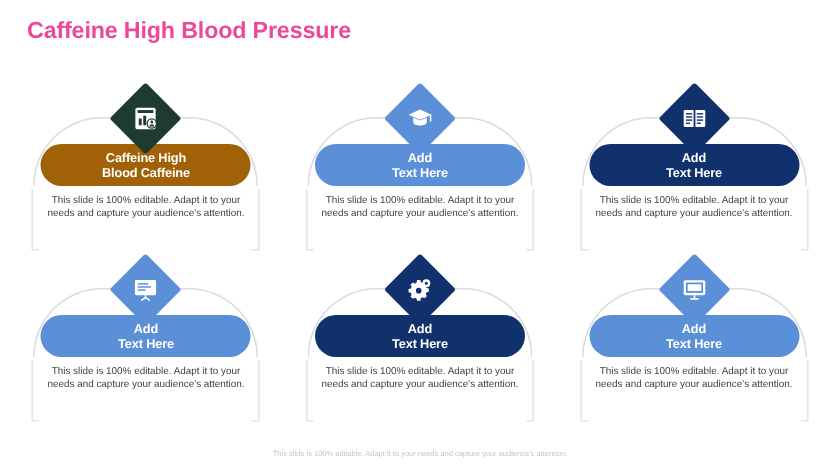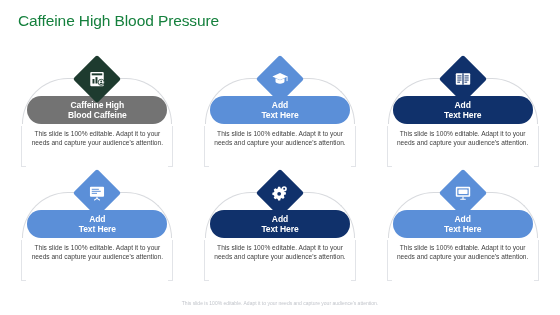--- a/index.html
+++ b/index.html
@@ -14,22 +14,22 @@
     overflow: hidden;
     position: relative;
   }
 
   
   .slide-title {
     position: absolute;
     left: 18px;
     top: 12px;
     font-size: 15.5px;
-    font-weight: normal;
-    color: #15803d;
+    font-weight: bold;
+    color: #ec4899;
     letter-spacing: -0.1px;
     white-space: nowrap;
   }
 
   
   .grid {
     position: absolute;
     left: 8px;
     top: 56px;
     width: 544px;
@@ -166,21 +166,21 @@
             <rect x="3" y="2.5" width="18" height="19" rx="1.6" fill="#fff"></rect>
             <rect x="5" y="4.5" width="14" height="2.6" fill="#1e3b2f"></rect>
             <rect x="6" y="12" width="2.6" height="6" fill="#1e3b2f"></rect>
             <rect x="10" y="9.5" width="2.6" height="8.5" fill="#1e3b2f"></rect>
             <circle cx="17.6" cy="16.4" r="4.1" fill="#fff" stroke="#1e3b2f" stroke-width="1.1"></circle>
             <circle cx="17.6" cy="15.1" r="1.25" fill="#1e3b2f"></circle>
             <path d="M15.4 19.1c.3-1.3 1.1-2 2.2-2s1.9.7 2.2 2z" fill="#1e3b2f"></path>
           </svg>
         </span>
       </div>
-      <div class="pill" style="background: #737373;">
+      <div class="pill" style="background: #a16207;">
         <div class="pill-line">Caffeine High</div>
         <div class="pill-line">Blood Caffeine</div>
       </div>
       <div class="body-wrap">
         <div class="body-text">This slide is 100% editable. Adapt it to your needs and capture your audience's attention.</div>
       </div>
     </div>
     <div class="card">
       <div class="arc"></div>
       <div class="diamond" style="background: rgb(91, 143, 216);">

